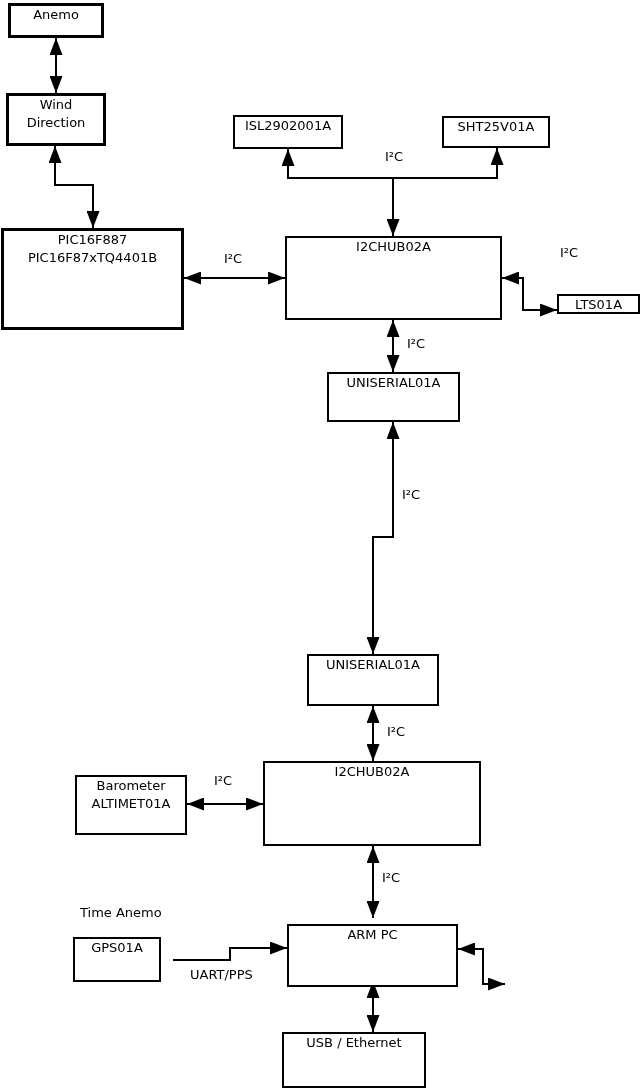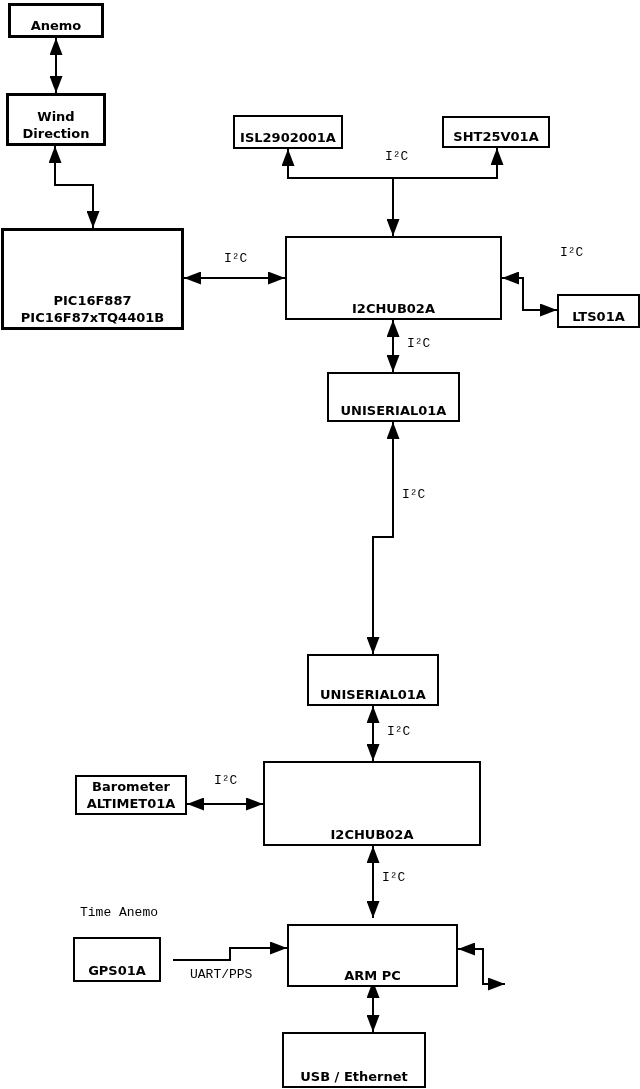--- a/index.html
+++ b/index.html
@@ -4,26 +4,26 @@
 <style>
   html,body{margin:0;padding:0;background:#ffffff;}
   .canvas{
     position:relative;width:640px;height:1089px;background:#ffffff;
     font-family:"DejaVu Sans",sans-serif;color:#000;overflow:hidden;
   }
   svg.edges{position:absolute;left:0;top:0;display:block;}
   .edge{stroke:#000000;stroke-width:2;fill:none;}
   .node{
     position:absolute;box-sizing:border-box;border:2px solid #000000;
-    background:#ffffff;display:flex;align-items:flex-end;justify-content:center;
-    text-align:center;font-size:13px;line-height:1.35;font-weight:bold;
+    background:#ffffff;display:flex;align-items:flex-start;justify-content:center;
+    text-align:center;font-size:13px;line-height:1.35;
   }
   .node.thick{border-width:3px;}
   .node span{white-space:pre-line;}
-  .lbl{position:absolute;font-size:13px;white-space:nowrap;font-family:Liberation Mono, monospace;}
+  .lbl{position:absolute;font-size:13px;white-space:nowrap;}
 </style>
 </head>
 <body>
 
 <div class="canvas">
 
   <svg class="edges" width="640" height="1089" viewBox="0 0 640 1089">
     <defs>
       <marker id="ah" viewBox="0 0 17 13" refX="17" refY="6.5" markerWidth="17" markerHeight="13" markerUnits="userSpaceOnUse" orient="auto-start-reverse">
         <path d="M0,0 L17,6.5 L0,13 Z" fill="#000000"></path>
@@ -65,37 +65,37 @@
   </div>
 
   <div class="node" style="left:442px;top:116px;width:108px;height:32px">
     <span>SHT25V01A</span>
   </div>
 
   <div class="node" style="left:285px;top:236px;width:217px;height:84px">
     <span>I2CHUB02A</span>
   </div>
 
-  <div class="node" style="left:557px;top:294px;width:83px;height:34px">
+  <div class="node" style="left:557px;top:294px;width:83px;height:20px">
     <span>LTS01A</span>
   </div>
 
   <div class="node" style="left:327px;top:372px;width:133px;height:50px">
     <span>UNISERIAL01A</span>
   </div>
 
   <div class="node" style="left:307px;top:654px;width:132px;height:52px">
     <span>UNISERIAL01A</span>
   </div>
 
   <div class="node" style="left:263px;top:761px;width:218px;height:85px">
     <span>I2CHUB02A</span>
   </div>
 
-  <div class="node" style="left:75px;top:775px;width:112px;height:40px">
+  <div class="node" style="left:75px;top:775px;width:112px;height:60px">
     <span>Barometer
 ALTIMET01A</span>
   </div>
 
   <div class="node" style="left:73px;top:937px;width:88px;height:45px">
     <span>GPS01A</span>
   </div>
 
   <div class="node" style="left:287px;top:924px;width:171px;height:63px">
     <span>ARM PC</span>

